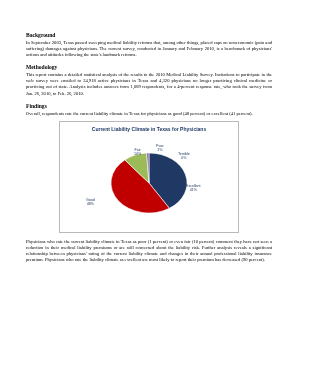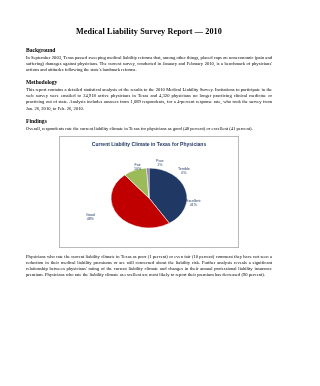--- a/index.html
+++ b/index.html
@@ -100,21 +100,20 @@
     line-height: 6.1px;
     text-align: justify;
     margin: 0;
   }
 </style>
 </head>
 <body>
 
 <div class="page">
 
-  <div class="doc-title">Medical Liability Survey Report — 2010</div>
 
   <div class="section-heading">Background</div>
   <p class="para">In September 2003, Texas passed sweeping medical liability reforms that, among other things, placed caps on noneconomic (pain and suffering) damages against physicians. The current survey, conducted in January and February 2010, is a benchmark of physicians' actions and attitudes following the state's landmark reforms.</p>
 
   <div class="section-heading">Methodology</div>
   <p class="para">This report contains a detailed statistical analysis of the results to the 2010 Medical Liability Survey. Invitations to participate in the web survey were emailed to 24,918 active physicians in Texas and 4,320 physicians no longer practicing clinical medicine or practicing out of state. Analysis includes answers from 1,089 respondents, for a 4-percent response rate, who took the survey from Jan. 26, 2010, to Feb. 26, 2010.</p>
 
   <div class="section-heading">Findings</div>
   <p class="para">Overall, respondents rate the current liability climate in Texas for physicians as good (48 percent) or excellent (41 percent).</p>
 

